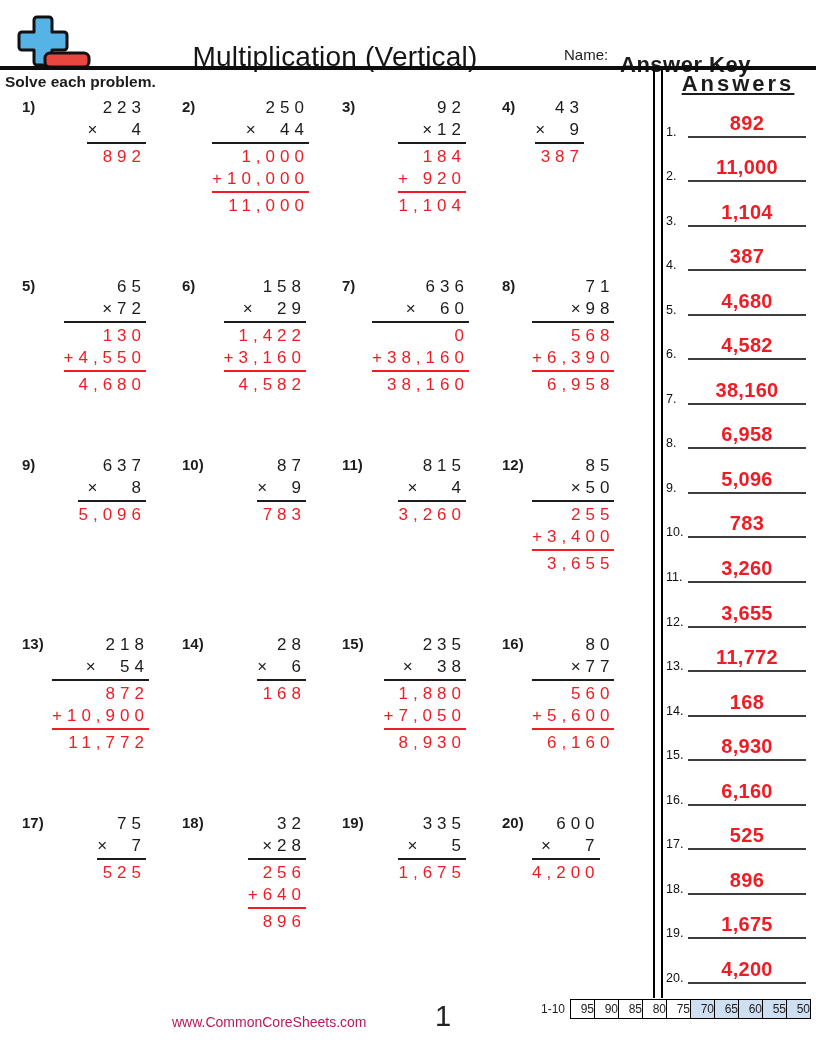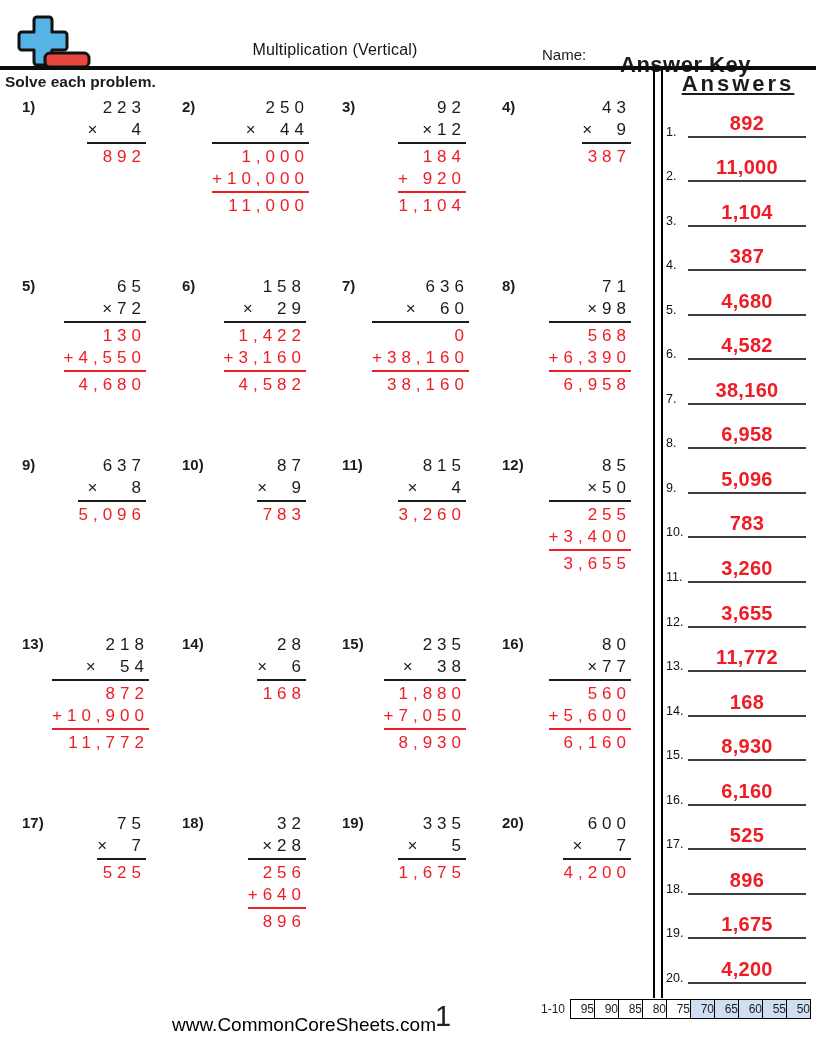--- a/index.html
+++ b/index.html
@@ -2,33 +2,33 @@
 <html style="--red: #ee1d25; --blue: #cfdff2;"><head>
 <meta charset="utf-8">
 <style>
   html,body{margin:0;padding:0;background:#888;}
   .page{position:relative;width:816px;height:1056px;margin:0 auto;background:#ffffff;
         font-family:"Liberation Sans",sans-serif;color:#1c1c1c;overflow:hidden;}
 
   
   .logo{position:absolute;left:12px;top:14px;width:84px;height:58px;}
   .title{position:absolute;left:150px;top:41px;width:370px;text-align:center;
-         font-size:16px;letter-spacing:.2px;color:#151515;}
-  .name-label{position:absolute;left:542px;top:46px;font-size:15px;}
+         font-size:28px;letter-spacing:.2px;color:#151515;}
+  .name-label{position:absolute;left:564px;top:46px;font-size:15px;}
   .answer-key{position:absolute;left:620px;top:52px;font-size:22px;font-weight:bold;letter-spacing:.5px;}
   .hline{position:absolute;left:0;right:0;top:66px;height:4px;background:#0d0d0d;}
   .instructions{position:absolute;left:5px;top:73px;font-size:15.5px;font-weight:bold;}
 
   
   #problems-grid{position:absolute;left:22px;top:97px;width:644px;
                  display:grid;grid-template-columns:160px 160px 160px 160px;grid-auto-rows:179px;}
   .problem-cell{display:flex;align-items:flex-start;}
   .p-label{width:30px;flex:0 0 30px;font-size:15px;font-weight:bold;padding-top:1px;}
   .block-area{flex:1;display:flex;justify-content:flex-end;padding-right:36px;}
-  .problem-cell:nth-child(4n) .block-area{padding-right:31px;}
+  .problem-cell:nth-child(4n) .block-area{padding-right:78px;}
   .problem-block{display:inline-block;text-align:right;}
   .problem-block .line{white-space:pre;font-size:17px;letter-spacing:5px;line-height:22px;color:#1c1c1c;}
   .problem-block .line.red{color:var(--red);}
   .rule{border-top:2.5px solid #1c1c1c;margin:1px 0 2px;}
   .rule.red{border-top-color:var(--red);}
 
   
   .vsep{position:absolute;left:653px;top:70px;height:928px;width:6px;
         border-left:2px solid #000;border-right:2px solid #000;}
   .answers-title{position:absolute;left:664px;top:71px;width:148px;text-align:center;
@@ -36,21 +36,21 @@
   #answers-list{position:absolute;left:664px;top:97px;width:148px;}
   .ans-item{position:relative;height:44.55px;}
   .ans-num{position:absolute;left:2px;bottom:3px;font-size:12.5px;color:#111;}
   .ans-line{position:absolute;left:24px;right:6px;bottom:4px;border-bottom:2.5px solid #3d3d3d;text-align:center;}
   .ans-value{display:inline-block;color:var(--red);font-weight:bold;font-size:20px;letter-spacing:.3px;padding-bottom:1px;}
 
   
   .badge{position:absolute;left:15px;top:1000px;width:152px;height:38px;background:#000;border-radius:9px;}
   .badge-pill{position:absolute;left:13px;right:9px;top:4px;bottom:5px;background:#fff;border-radius:15px;
               display:flex;align-items:center;justify-content:center;font-size:21px;font-weight:bold;color:#000;}
-  .website{position:absolute;left:172px;top:1014px;font-size:19px;color:#000000;text-align:right;}
+  .website{position:absolute;left:172px;top:1014px;font-size:14px;color:#be185d;text-align:right;}
   .page-num{position:absolute;left:398px;top:1000px;width:90px;text-align:center;font-size:29px;color:#222;}
   .score-table{position:absolute;right:5px;top:999px;border-collapse:collapse;}
   .score-table td{font-size:12px;line-height:14px;padding:2px 0;}
   td.score-label{text-align:right;padding-right:5px;min-width:36px;border:none;margin-left:8px;}
   td.score-cell{width:23px;min-width:23px;border:1.5px solid #000;text-align:right;}
   td.score-cell.shaded{background:var(--blue);}
 </style>
 </head>
 <body>
 

